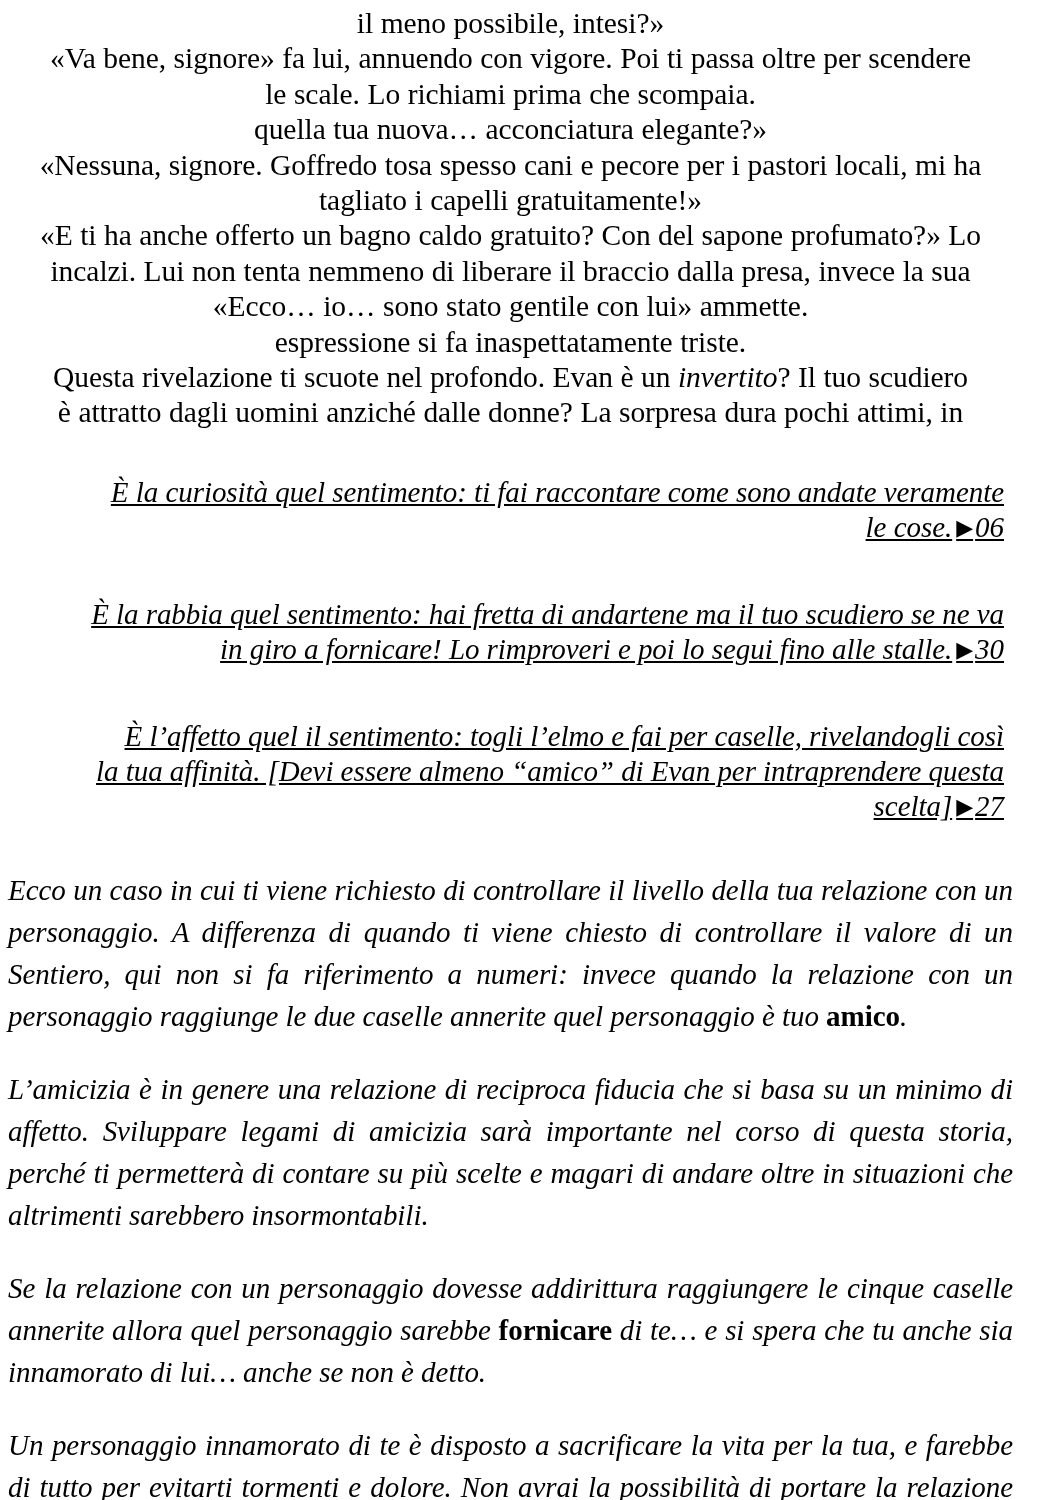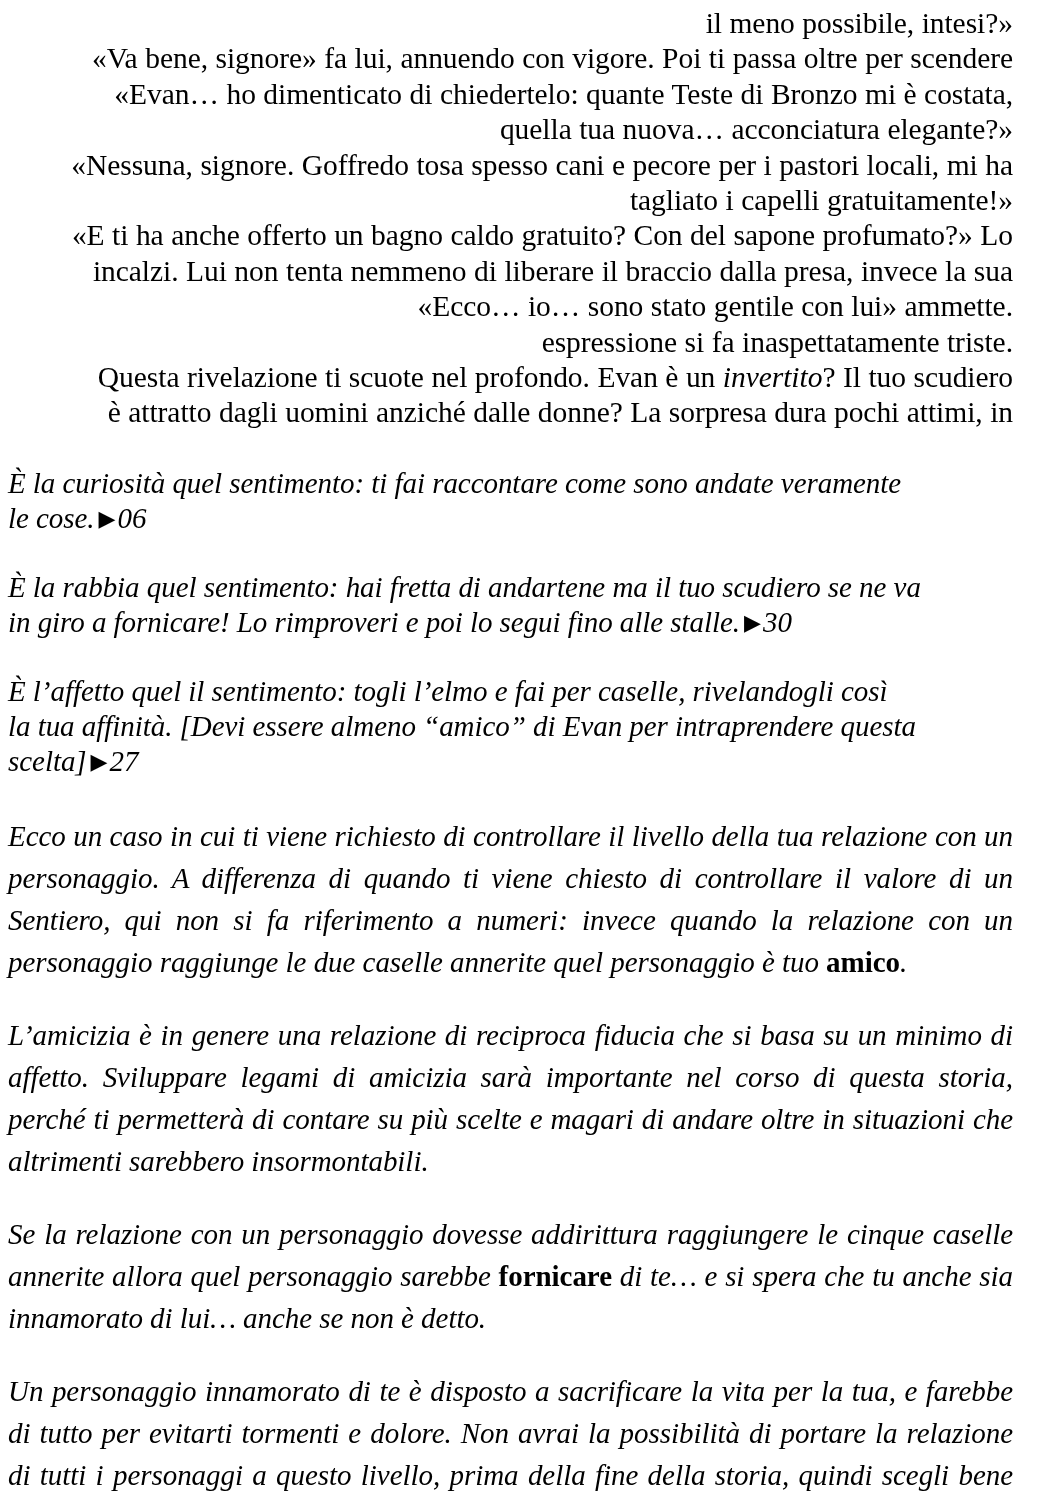--- a/index.html
+++ b/index.html
@@ -21,34 +21,35 @@
     width: 1043px;
     height: 1500px;
     padding: 6px 30px 0 8px;
     background: #ffffff;
   }
 
   
   .narrative {
     font-size: 29.5px;
     line-height: 35.4px;
-    text-align: right;
+    text-align: center;
     margin: 0;
     letter-spacing: -0.05px;
     word-spacing: 0.2px;
   }
 
   
   .choice {
     font-style: italic;
     font-size: 29px;
     line-height: 35.4px;
-    text-align: left;
-    margin: 0;
+    text-align: right;
+    margin: 9px;
     letter-spacing: -0.05px;
+    text-decoration: underline;
   }
 
   
   .explain {
     font-style: italic;
     font-size: 29px;
     line-height: 42px;
     text-align: justify;
     text-justify: inter-word;
     margin: 0;
@@ -79,21 +80,21 @@
   .forced { display: block; }
 </style>
 </head>
 <body>
 
 <div id="page">
 
   <div class="narrative">
     <span class="forced">il meno possibile, intesi?»</span>
     <span class="forced">«Va bene, signore» fa lui, annuendo con vigore. Poi ti passa oltre per scendere</span>
-    <span class="forced">«Evan… ho dimenticato di chiedertelo: quante Teste di Bronzo mi è costata,</span>
+    <span class="forced">le scale. Lo richiami prima che scompaia.</span>
     <span class="forced">quella tua nuova… acconciatura elegante?»</span>
     <span class="forced">«Nessuna, signore. Goffredo tosa spesso cani e pecore per i pastori locali, mi ha</span>
     <span class="forced">tagliato i capelli gratuitamente!»</span>
     <span class="forced">«E ti ha anche offerto un bagno caldo gratuito? Con del sapone profumato?» Lo</span>
     <span class="forced">incalzi. Lui non tenta nemmeno di liberare il braccio dalla presa, invece la sua</span>
     <span class="forced">«Ecco… io… sono stato gentile con lui» ammette.</span>
     <span class="forced">espressione si fa inaspettatamente triste.</span>
     <span class="forced"><span>Questa rivelazione ti scuote nel profondo. Evan è un </span><span class="it">invertito</span><span>? Il tuo scudiero</span></span>
     <span class="forced">è attratto dagli uomini anziché dalle donne? La sorpresa dura pochi attimi, in</span>
   </div>

